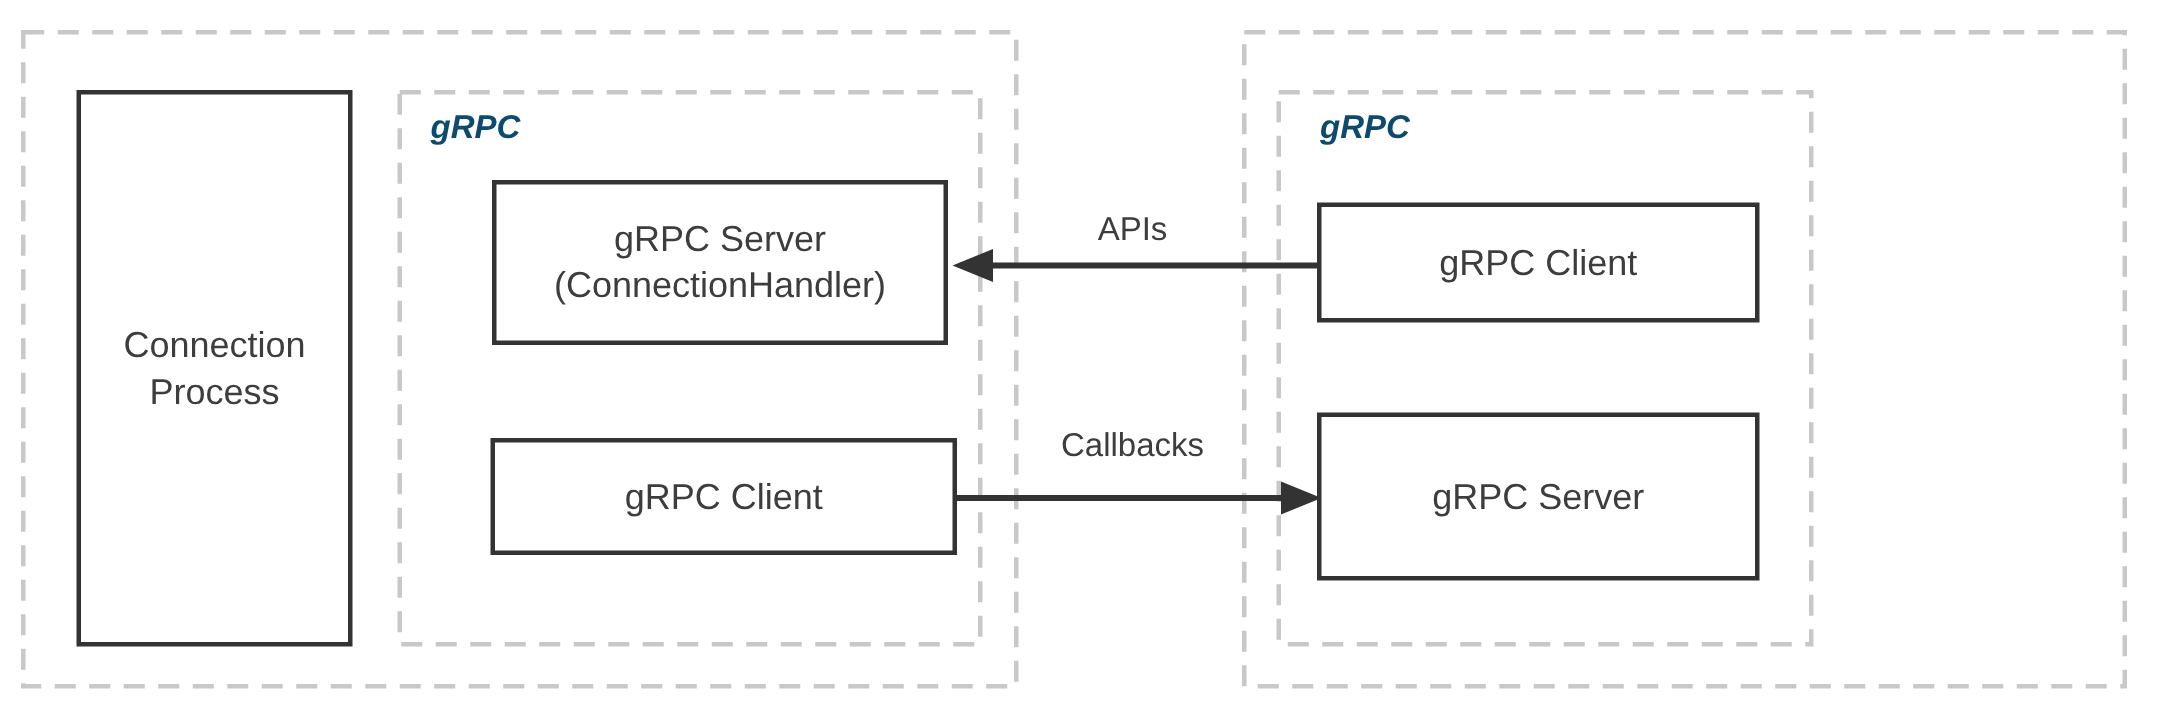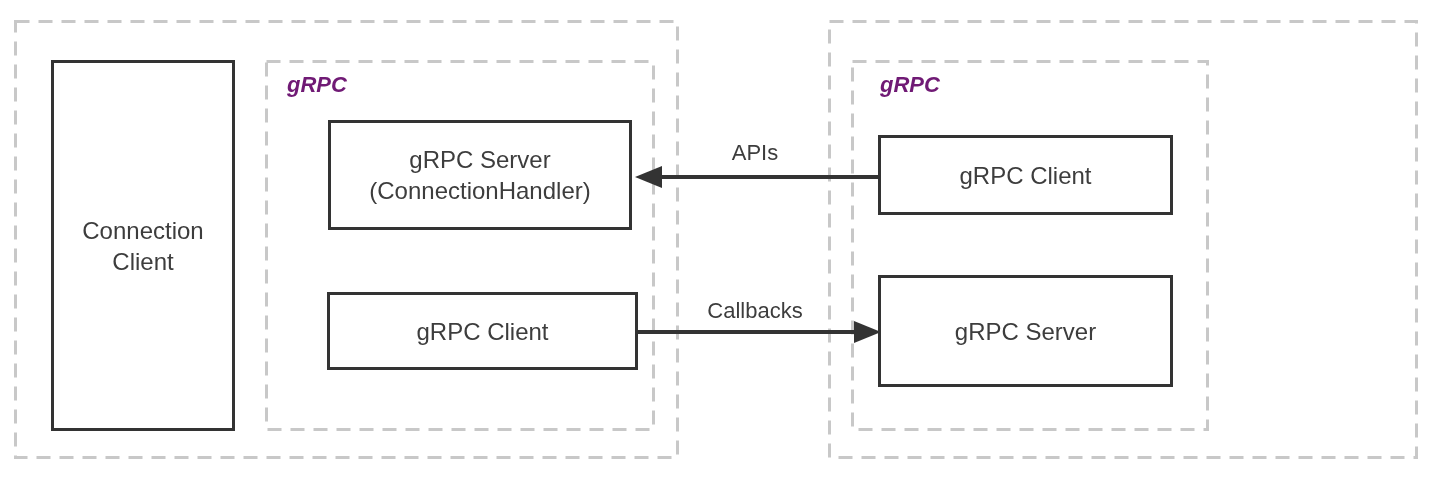--- a/index.html
+++ b/index.html
@@ -36,36 +36,36 @@
   .node-grpc-server-adapter{ left: 328px; top: 120px; width: 304px; height: 110px; }
   .node-grpc-client-left   { left: 327px; top: 292px; width: 311px; height: 78px;  }
   .node-grpc-client-right  { left: 878px; top: 135px; width: 295px; height: 80px;  }
   .node-grpc-server-handler{ left: 878px; top: 275px; width: 295px; height: 112px; }
   .node-users-code         { left: 1240px;top: 58px;  width: 152px; height: 373px; }
   .group-label {
     position: absolute;
     font-size: 22px;
     font-style: italic;
     font-weight: 700;
-    color: #701a75;
+    color: #0c4a6e;
     z-index: 2;
   }
   .group-label.left  { left: 287px; top: 72px; }
   .group-label.right { left: 880px; top: 72px; }
   .arrow-label {
     position: absolute;
     transform: translateX(-50%);
     font-size: 22px;
     font-weight: 400;
     color: #3d3d3d;
     white-space: nowrap;
     z-index: 2;
   }
   .arrow-label.apis      { left: 755px; top: 140px; }
-  .arrow-label.callbacks { left: 755px; top: 298px; }
+  .arrow-label.callbacks { left: 755px; top: 284px; }
 </style>
 </head>
 <body>
 
 <div class="canvas">
 
   <svg class="layer-svg" viewBox="0 0 1456 482">
 
     <rect x="15.5" y="21.5" width="662" height="436" fill="none" stroke="#c8c8c8" stroke-width="3" stroke-dasharray="14 9"></rect>
     <rect x="829.5" y="21.5" width="587" height="436" fill="none" stroke="#c8c8c8" stroke-width="3" stroke-dasharray="14 9"></rect>
@@ -77,21 +77,21 @@
 
     <line x1="638" y1="332" x2="856" y2="332" stroke="#333333" stroke-width="4"></line>
     <polygon points="881,332 854,321 854,343" fill="#333333"></polygon>
   </svg>
 
   <div class="group-label left">gRPC</div>
   <div class="group-label right">gRPC</div>
 
   <div class="node node-connection-process">
     <div>Connection</div>
-    <div>Client</div>
+    <div>Process</div>
   </div>
 
   <div class="node node-grpc-server-adapter">
     <div>gRPC Server</div>
     <div>(ConnectionHandler)</div>
   </div>
 
   <div class="node node-grpc-client-left">
     <div>gRPC Client</div>
   </div>

